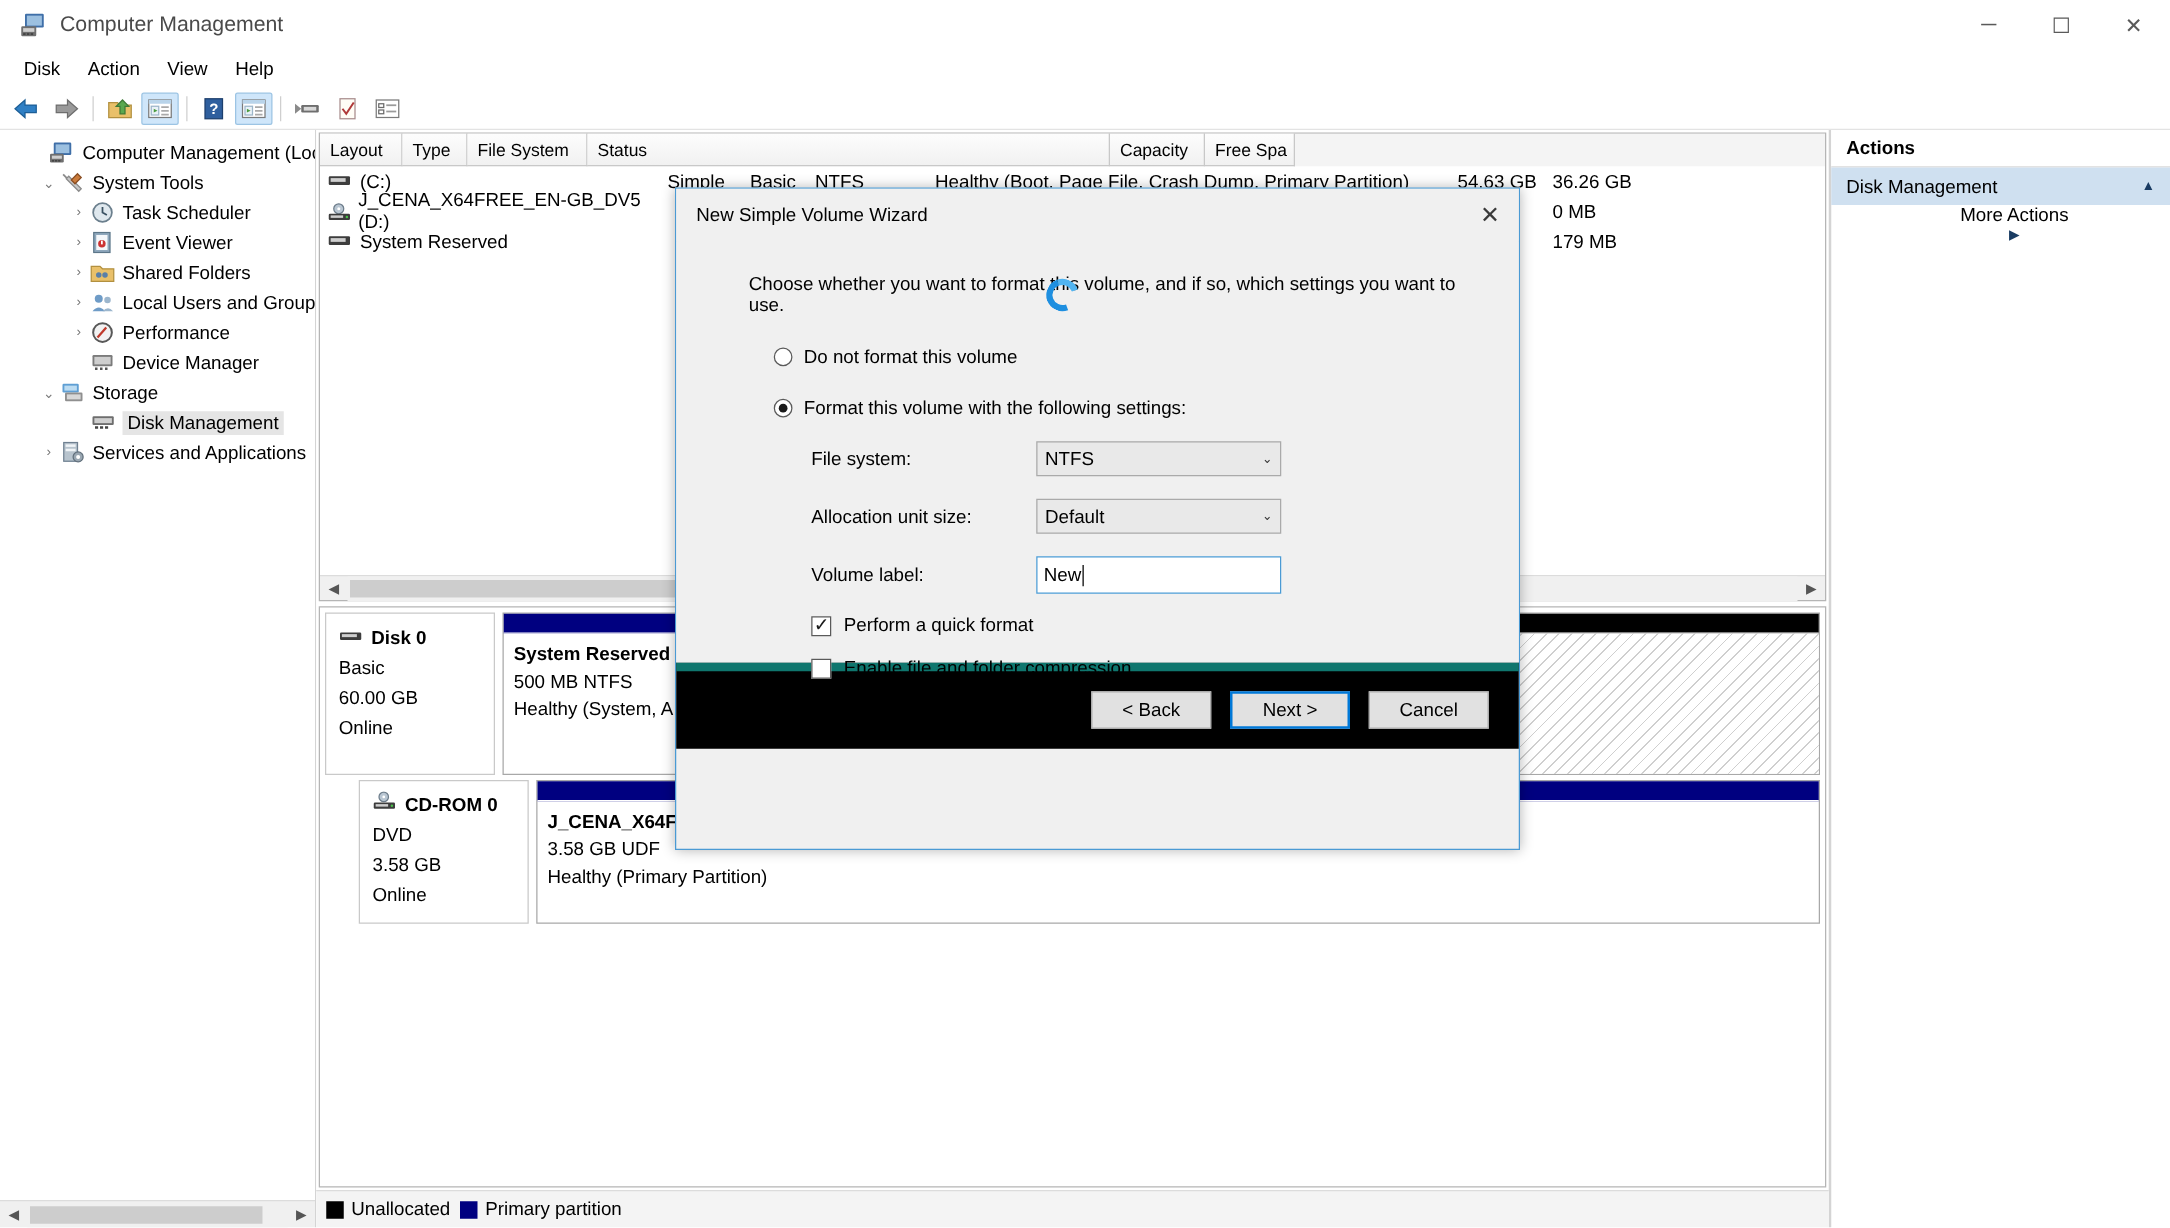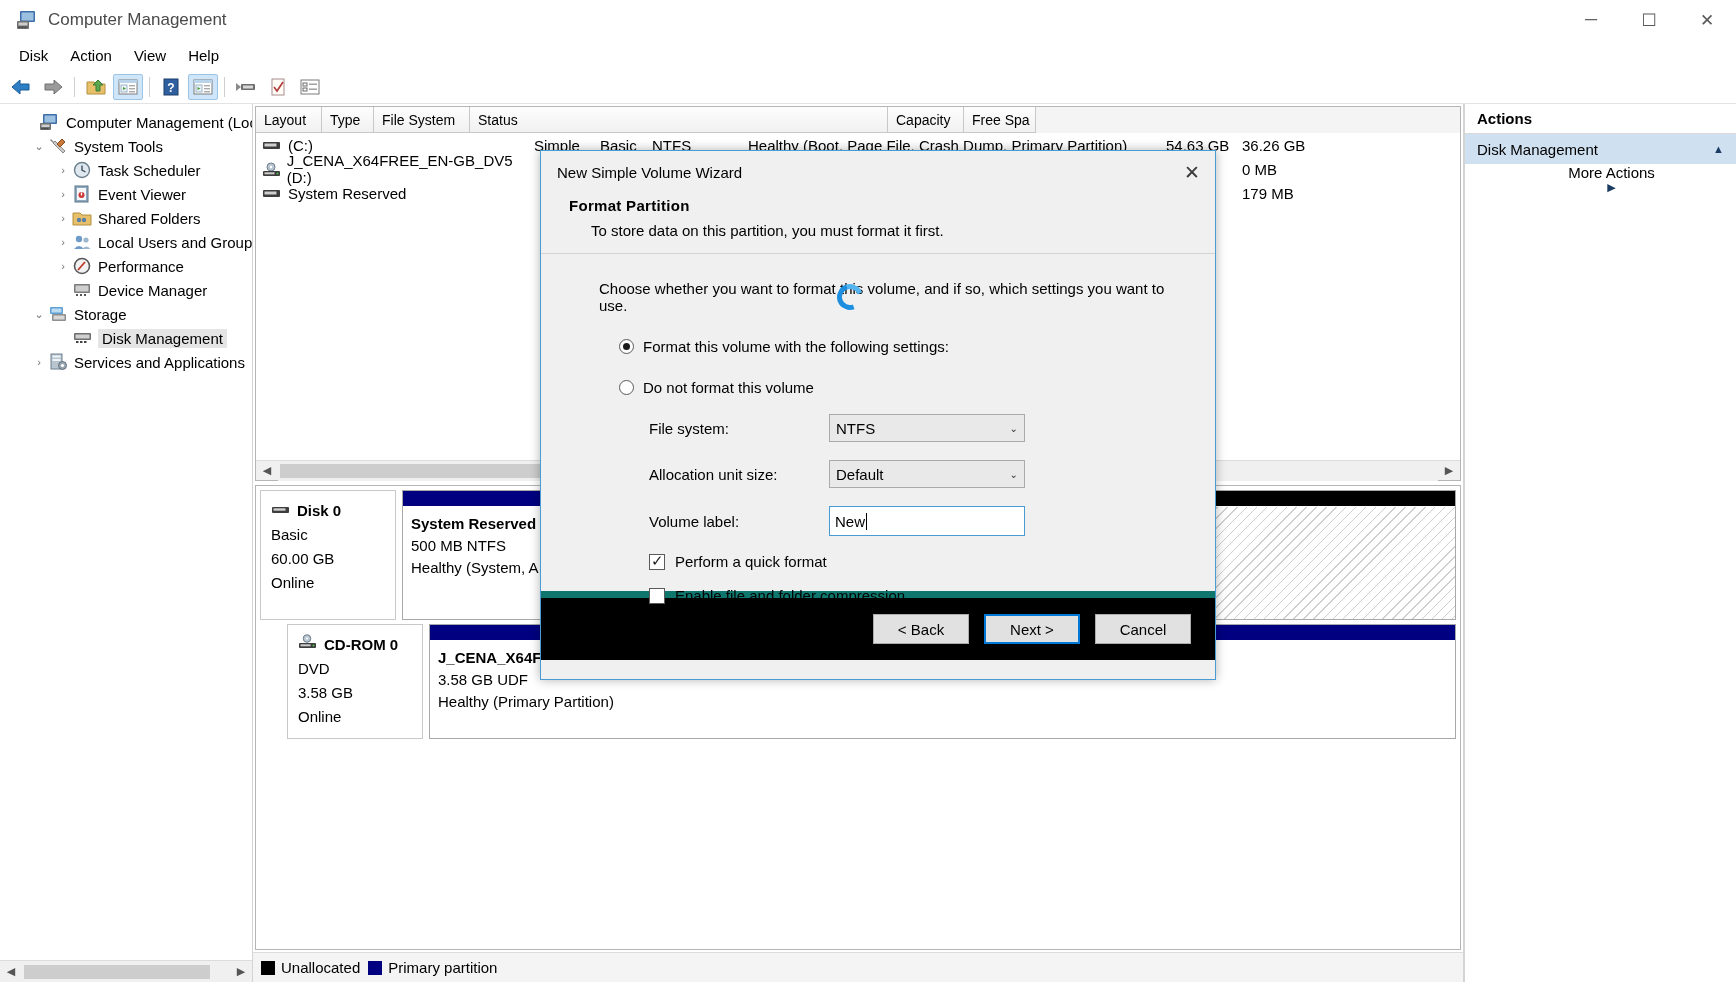--- a/index.html
+++ b/index.html
@@ -610,35 +610,31 @@
     </div>
   </div>
 </div>
 
 <div id="dialog">
   <div id="dlg-title">
     <span>New Simple Volume Wizard</span>
     <div id="dlg-close">✕</div>
   </div>
 
-  <div id="dlg-header">
-    <div class="h1">Format Partition</div>
-    <div class="h2">To store data on this partition, you must format it first.</div>
-  </div>
 
   <div id="dlg-body">
     <div class="intro">Choose whether you want to format this volume, and if so, which settings you want to use.</div>
 
+    <div class="radio-row">
+      <span class="radio"></span>
+      <span>Do not format this volume</span>
+    </div>
     <div class="radio-row">
       <span class="radio on"></span>
       <span>Format this volume with the following settings:</span>
-    </div>
-    <div class="radio-row">
-      <span class="radio"></span>
-      <span>Do not format this volume</span>
     </div>
 
     <div class="field-row">
       <span class="flabel">File system:</span>
       <div class="combo">
         <span class="cv">NTFS</span>
         <span class="carr">⌄</span>
       </div>
     </div>
 

